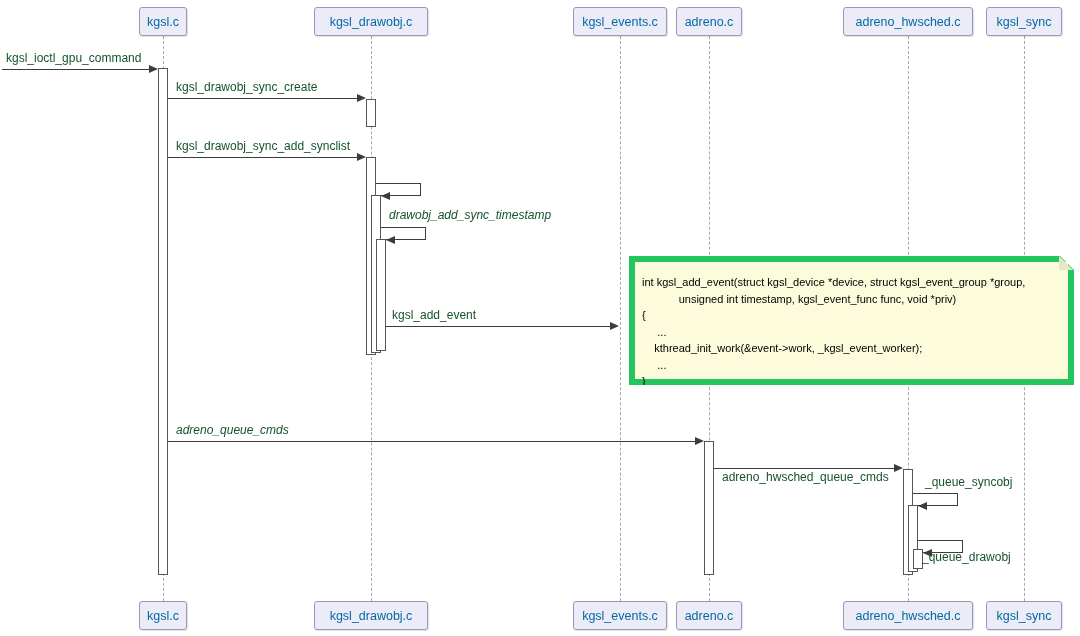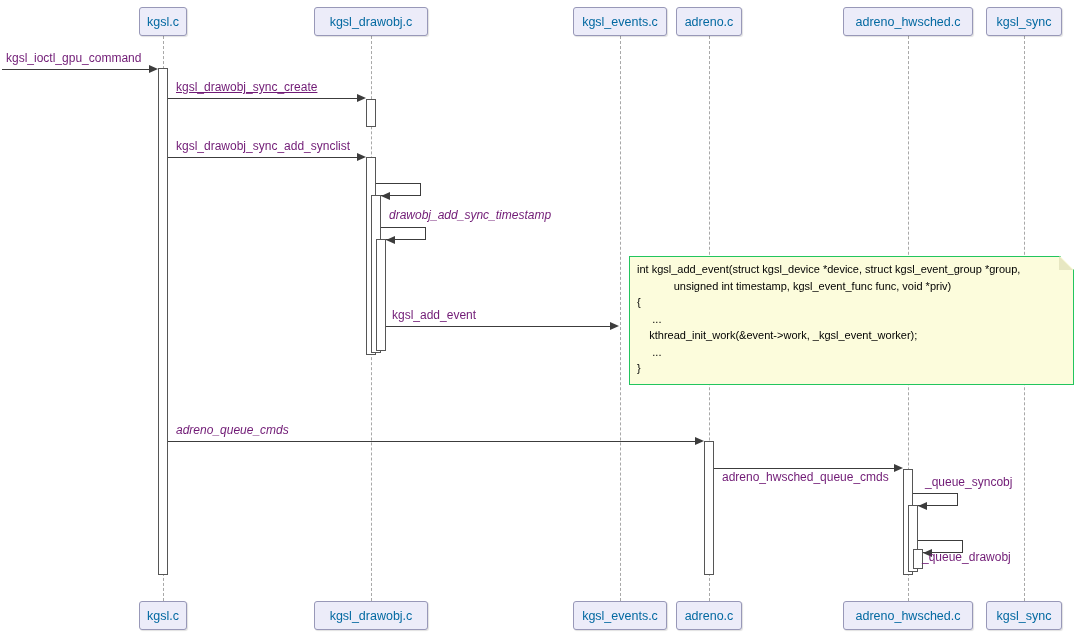--- a/index.html
+++ b/index.html
@@ -13,26 +13,26 @@
     font-size:12.5px;color:#0369a1;box-sizing:border-box;
     box-shadow:1px 1px 1px rgba(0,0,0,0.12);white-space:nowrap;z-index:8;
   }
   .lifeline{position:absolute;width:0;border-left:1px dashed #a8a8a8;z-index:1;}
   .activation{position:absolute;background:#ffffff;border:1px solid #565656;box-sizing:border-box;z-index:4;}
   .msg-line{position:absolute;height:0;border-top:1px solid #3c3c3c;z-index:3;}
   .arrow-right{position:absolute;width:0;height:0;border-left:9px solid #3c3c3c;
     border-top:4px solid transparent;border-bottom:4px solid transparent;z-index:5;}
   .arrow-left{position:absolute;width:0;height:0;border-right:9px solid #3c3c3c;
     border-top:4px solid transparent;border-bottom:4px solid transparent;z-index:5;}
-  .msg-label{position:absolute;font-size:12px;color:#701a75;white-space:nowrap;z-index:6;}
+  .msg-label{position:absolute;font-size:12px;color:#14532d;white-space:nowrap;z-index:6;}
   .self-box{position:absolute;border-top:1px solid #3c3c3c;border-right:1px solid #3c3c3c;
     border-bottom:1px solid #3c3c3c;box-sizing:border-box;z-index:3;}
   .note{
-    position:absolute;background:#fcfcdc;border:1px solid #22c55e;box-sizing:border-box;
-    font-size:11px;line-height:16.5px;padding:4px 7px;color:#000;white-space:pre;z-index:7;
+    position:absolute;background:#fcfcdc;border:6px solid #22c55e;box-sizing:border-box;
+    font-size:11px;line-height:16.5px;padding:12px 7px;color:#000;white-space:pre;z-index:7;
     clip-path:polygon(0 0,calc(100% - 14px) 0,100% 14px,100% 100%,0 100%);
   }
   .note-fold{
     position:absolute;width:14px;height:14px;background:#e7e7c2;z-index:8;
     clip-path:polygon(0 0,100% 100%,0 100%);
   }
   .note-line{white-space:pre;}
 </style>
 </head>
 <body>
@@ -67,21 +67,21 @@
     <div class="arrow-right" style="left: 357px; top: 94px;"></div>
     <div class="arrow-right" style="left: 357px; top: 153px;"></div>
     <div class="arrow-right" style="left: 610px; top: 322px;"></div>
     <div class="arrow-right" style="left: 695px; top: 437px;"></div>
     <div class="arrow-right" style="left: 894px; top: 464px;"></div>
     <div class="arrow-left" style="left: 381px; top: 192px;"></div>
     <div class="arrow-left" style="left: 386px; top: 236px;"></div>
     <div class="arrow-left" style="left: 918px; top: 502px;"></div>
     <div class="arrow-left" style="left: 923px; top: 549px;"></div>
     <div class="msg-label" style="left: 6px; top: 51px;">kgsl_ioctl_gpu_command</div>
-    <div class="msg-label" style="left: 176px; top: 80px; text-decoration: underline;">kgsl_drawobj_sync_create</div>
+    <div class="msg-label" style="left: 176px; top: 80px;">kgsl_drawobj_sync_create</div>
     <div class="msg-label" style="left: 176px; top: 139px;">kgsl_drawobj_sync_add_synclist</div>
     <div class="msg-label" style="left: 392px; top: 308px;">kgsl_add_event</div>
     <div class="msg-label" style="left: 176px; top: 423px; font-style: italic;">adreno_queue_cmds</div>
     <div class="msg-label" style="left: 722px; top: 470px;">adreno_hwsched_queue_cmds</div>
     <div class="msg-label" style="left: 389px; top: 208px; font-style: italic;">drawobj_add_sync_timestamp</div>
     <div class="msg-label" style="left: 925px; top: 475px;">_queue_syncobj</div>
     <div class="msg-label" style="left: 922px; top: 522px; margin-top: 28px;">_queue_drawobj</div>
     <div class="note" style="left: 629px; top: 256px; width: 445px; height: 129px;"><div class="note-line">int kgsl_add_event(struct kgsl_device *device, struct kgsl_event_group *group,</div><div class="note-line">            unsigned int timestamp, kgsl_event_func func, void *priv)</div><div class="note-line">{</div><div class="note-line">     ...</div><div class="note-line">    kthread_init_work(&amp;event-&gt;work, _kgsl_event_worker);</div><div class="note-line">     ...</div><div class="note-line">}</div></div>
     <div class="note-fold" style="left: 1059px; top: 256px;"></div>
     <div class="actor-box" style="left: 139px; top: 7px; width: 48px; height: 29px;">kgsl.c</div>

